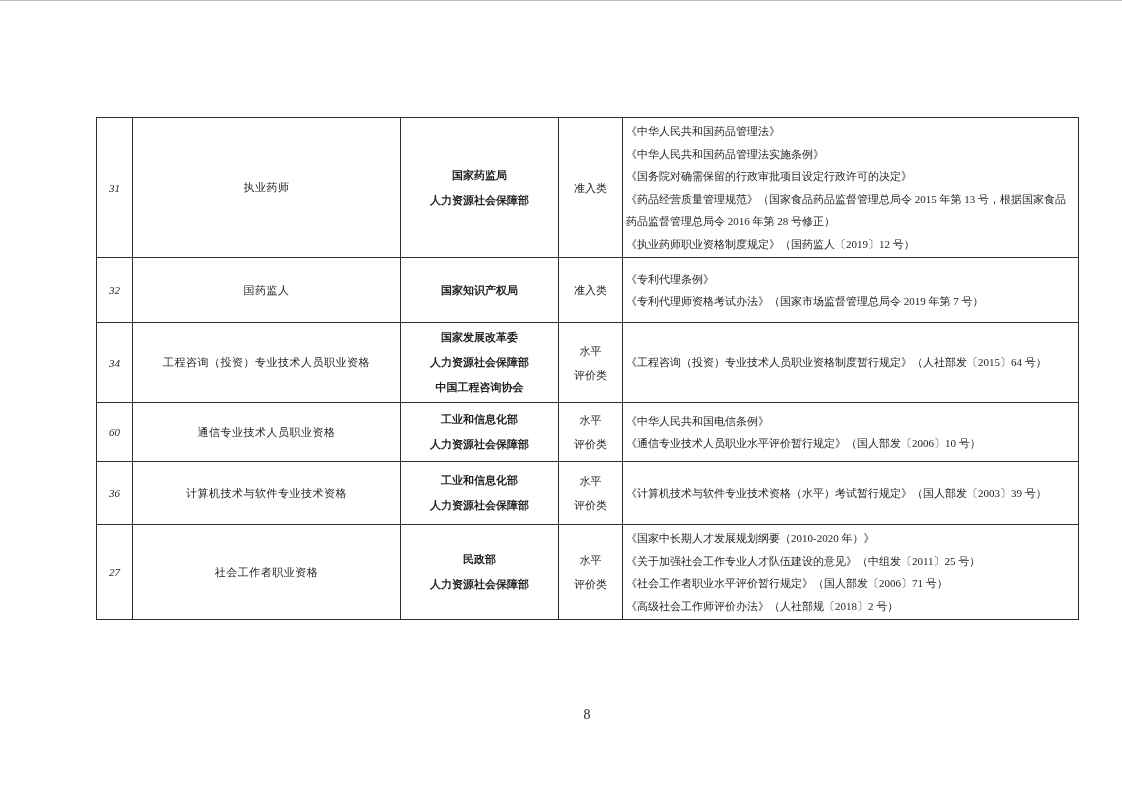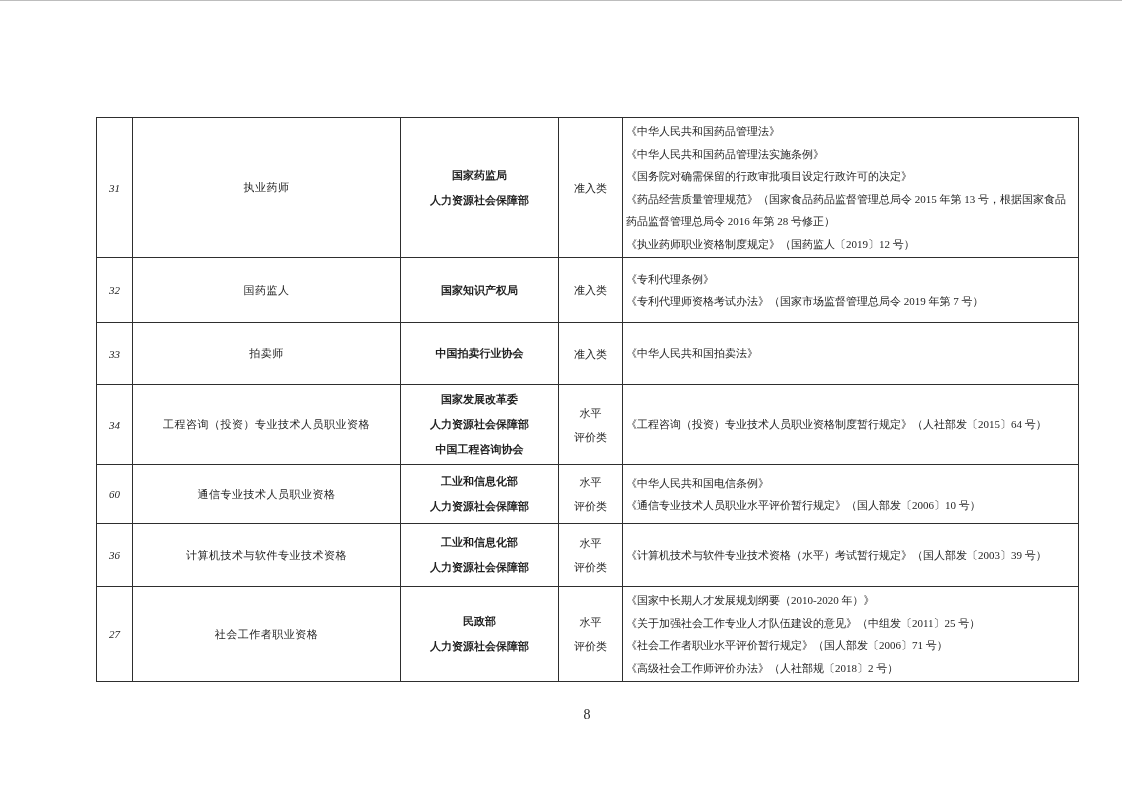--- a/index.html
+++ b/index.html
@@ -115,33 +115,20 @@
             <div class="dept-line">国家知识产权局</div>
           </td>
           <td class="td-cat">
             <div class="cat-line">准入类</div>
           </td>
           <td class="td-basis">
             <div class="basis-entry">《专利代理条例》</div>
             <div class="basis-entry">《专利代理师资格考试办法》（国家市场监督管理总局令 2019 年第 7 号）</div>
           </td>
         </tr>
-        <tr style="height: 62px;">
-          <td class="td-no">33</td>
-          <td class="td-name">拍卖师</td>
-          <td class="td-dept">
-            <div class="dept-line">中国拍卖行业协会</div>
-          </td>
-          <td class="td-cat">
-            <div class="cat-line">准入类</div>
-          </td>
-          <td class="td-basis">
-            <div class="basis-entry">《中华人民共和国拍卖法》</div>
-          </td>
-        </tr>
         <tr style="height: 66px;">
           <td class="td-no">34</td>
           <td class="td-name">工程咨询（投资）专业技术人员职业资格</td>
           <td class="td-dept">
             <div class="dept-line">国家发展改革委</div>
             <div class="dept-line">人力资源社会保障部</div>
             <div class="dept-line">中国工程咨询协会</div>
           </td>
           <td class="td-cat">
             <div class="cat-line">水平</div>

